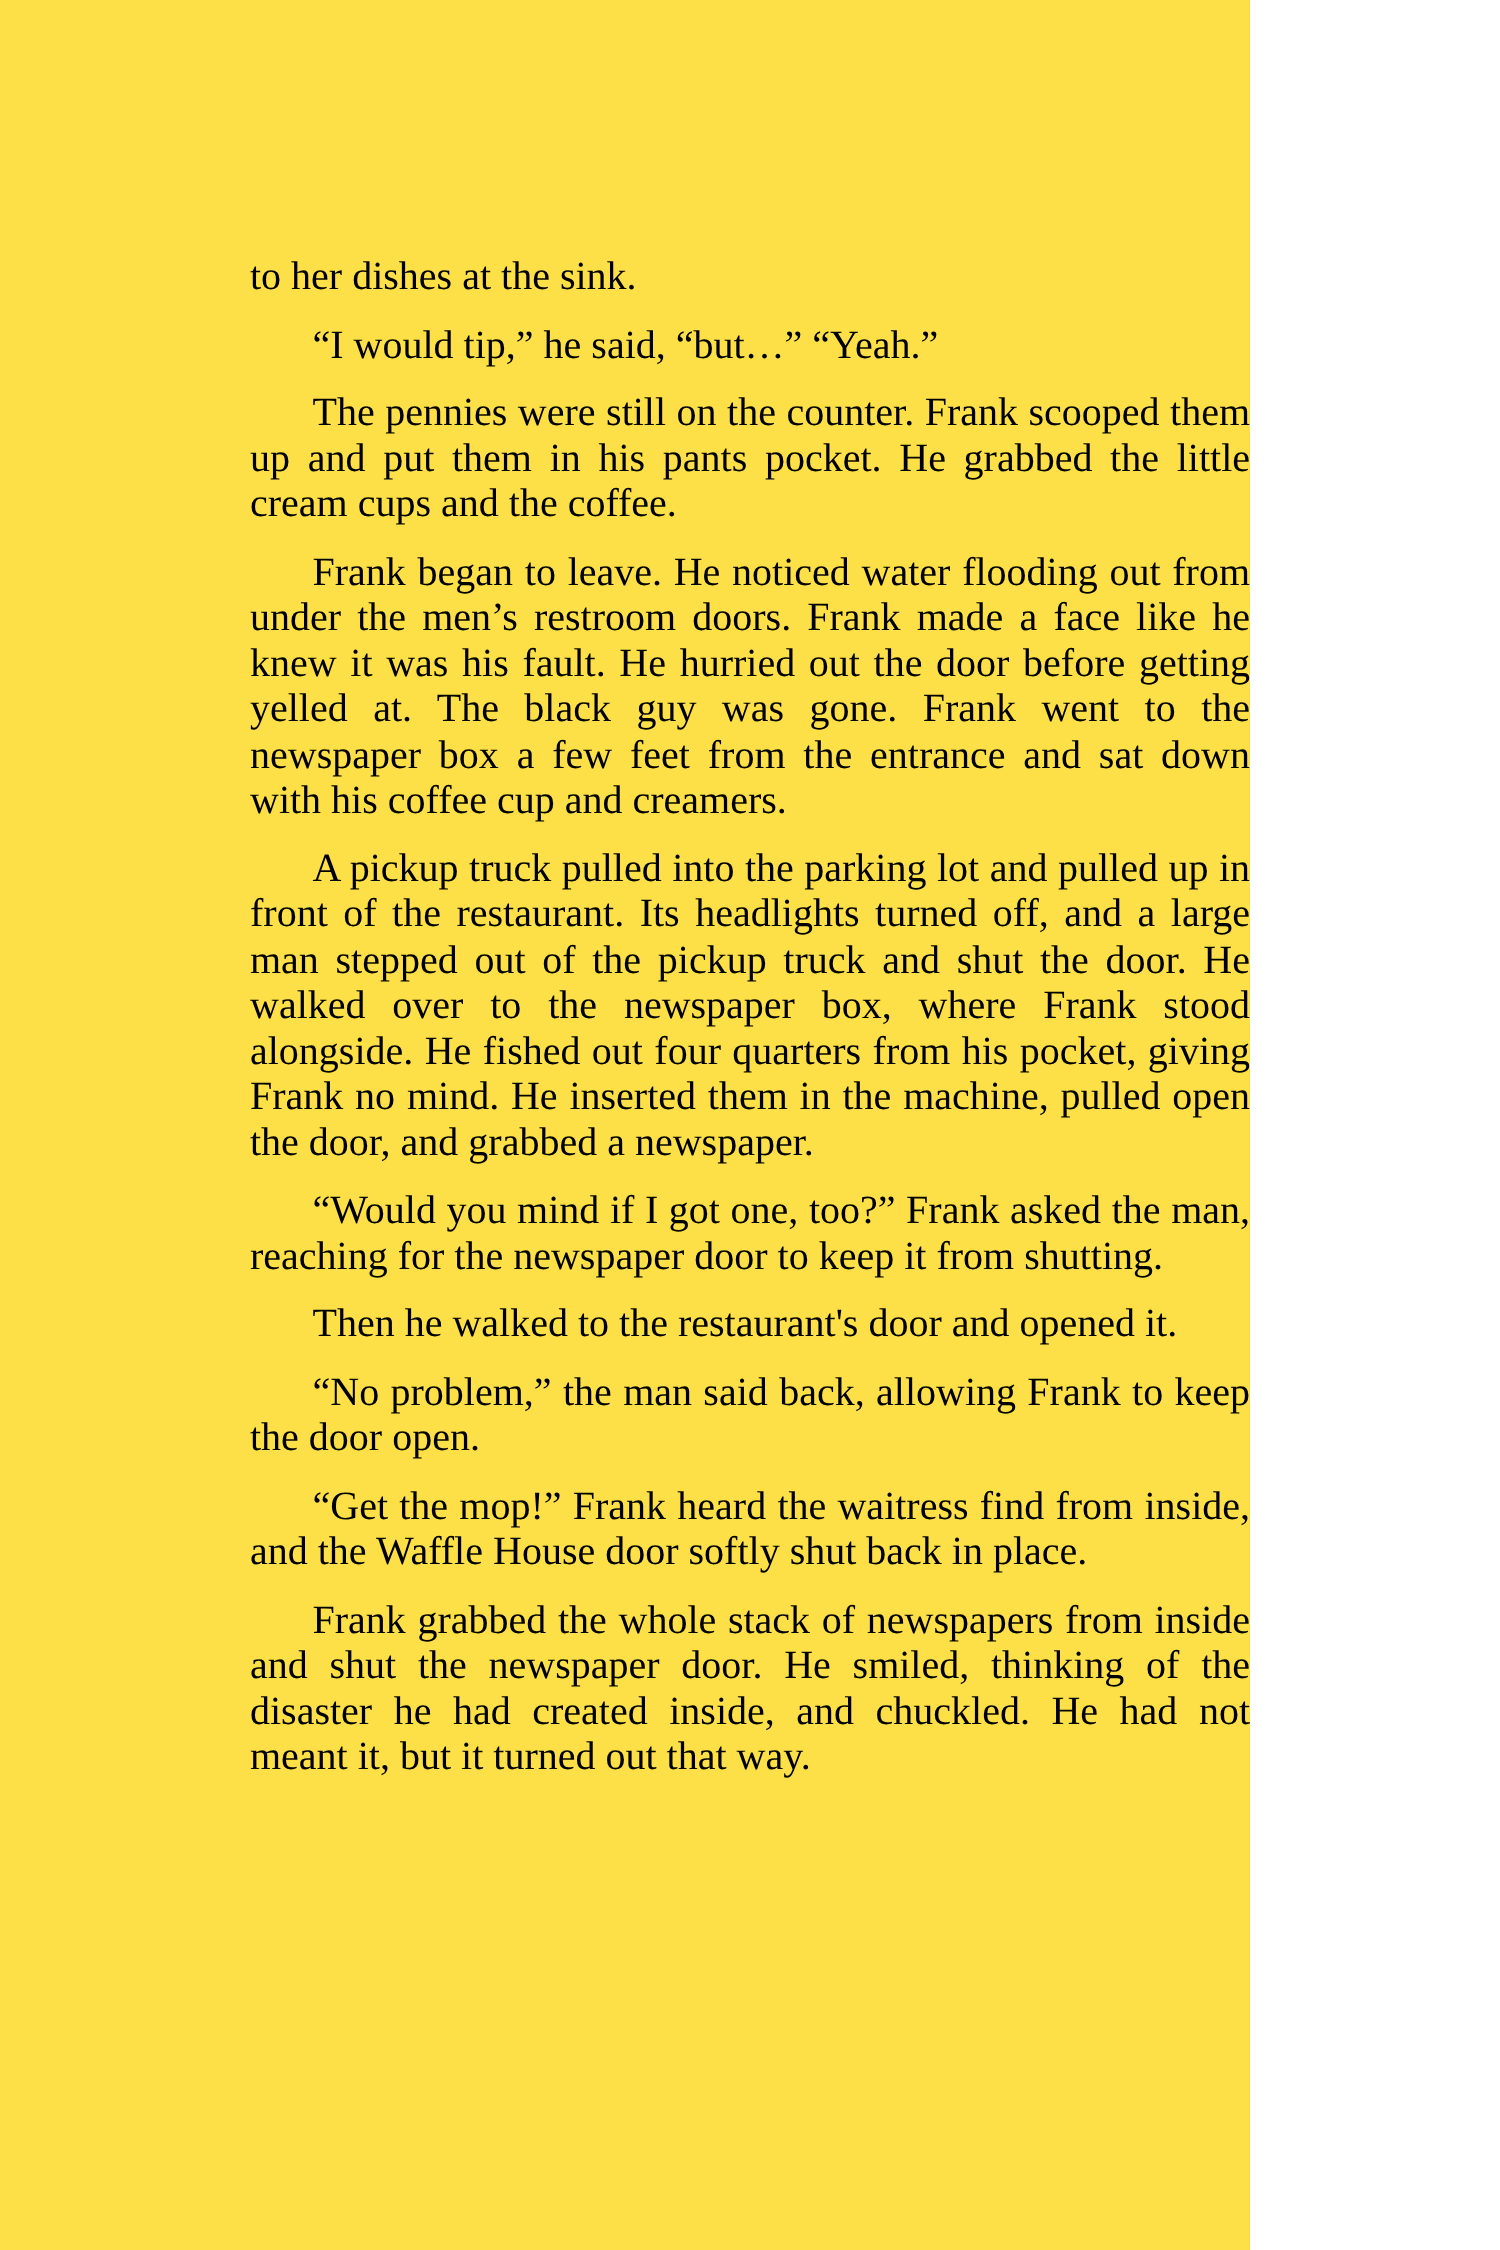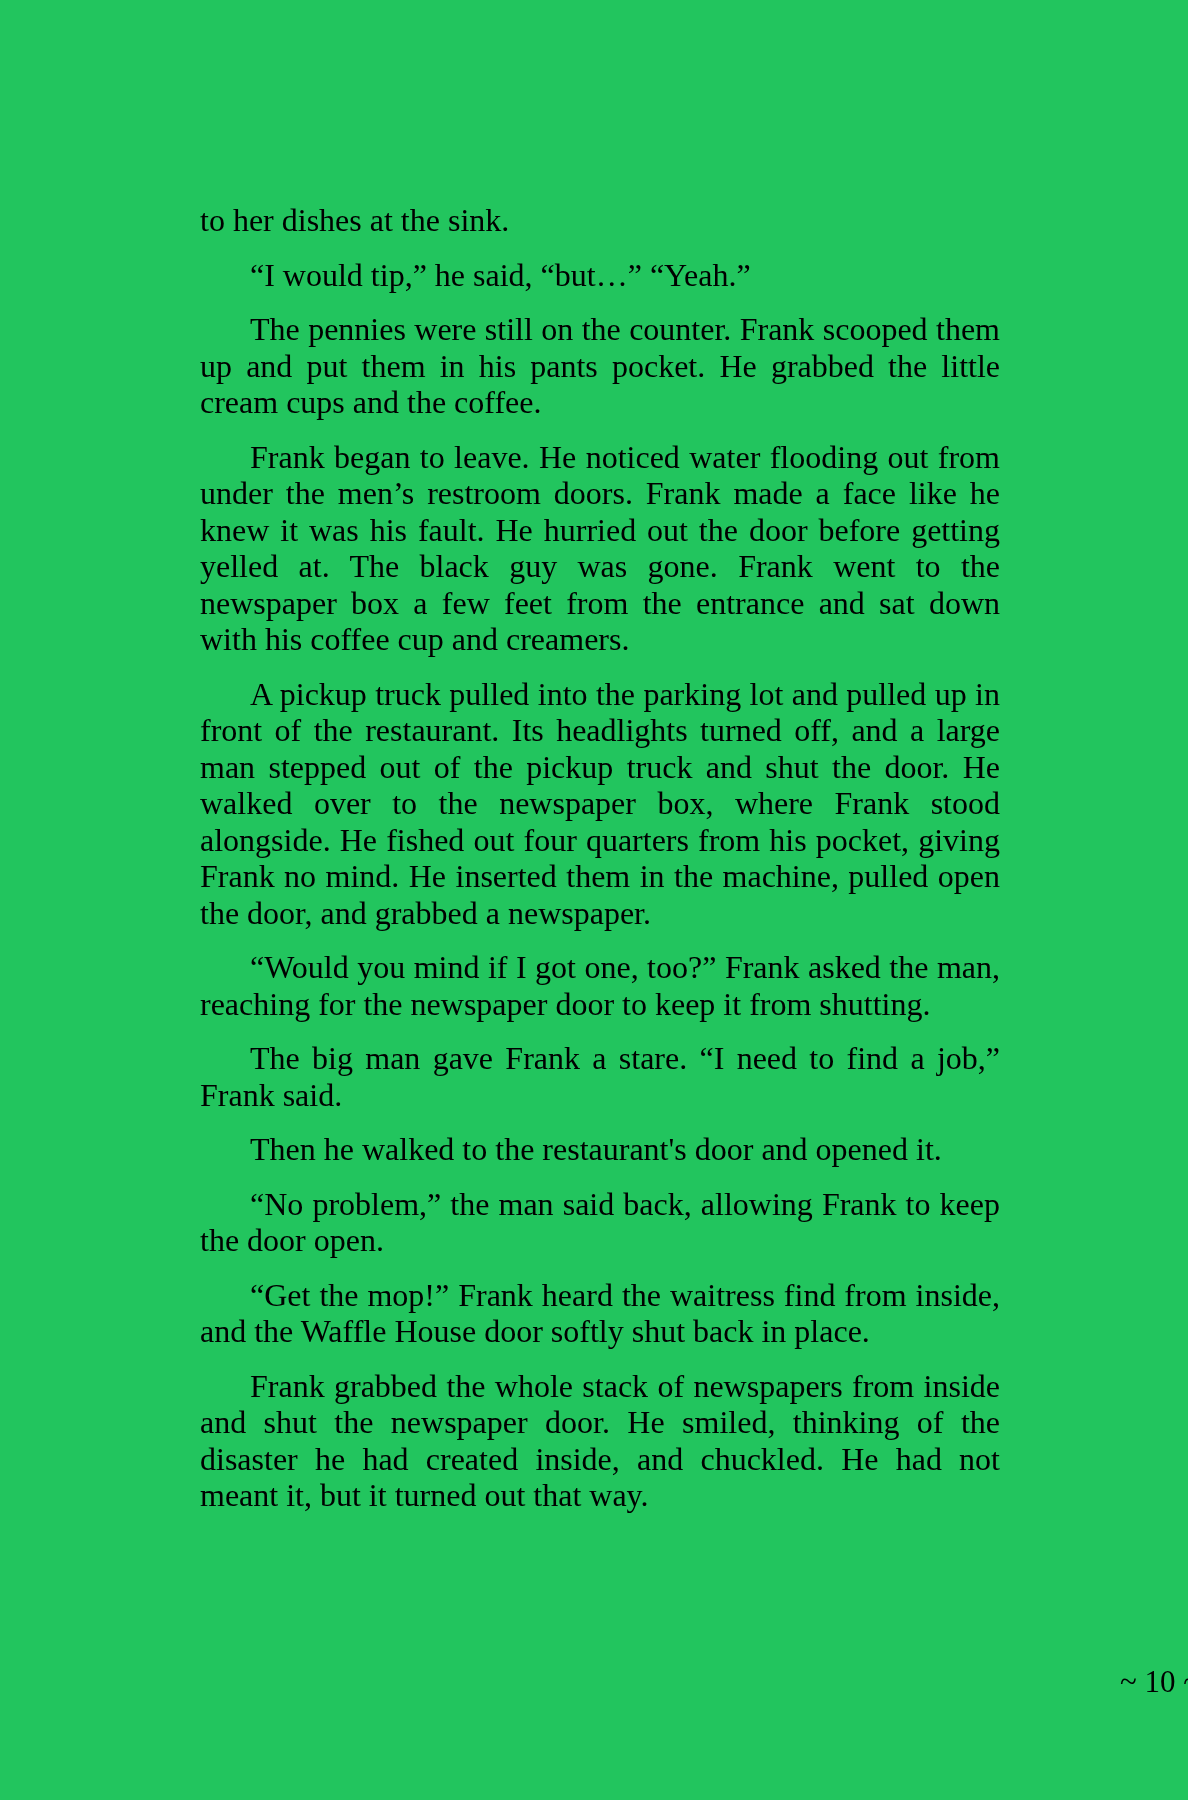--- a/index.html
+++ b/index.html
@@ -2,23 +2,23 @@
 <html><head>
 <meta charset="utf-8">
 <style>
   html, body {
     margin: 0;
     padding: 0;
     background: #ffffff;
   }
   .page {
     position: relative;
-    width: 1188px;
+    width: 1000px;
     height: 1800px;
-    background: #22c55e;
+    background: #fde047;
     overflow: hidden;
     font-family: "Liberation Serif", serif;
     color: #000000;
   }
   .text-block {
     position: absolute;
     left: 200px;
     top: 202px;
     width: 800px;
   }
@@ -48,20 +48,19 @@
 <body>
 
 <div class="page">
   <div class="text-block">
       <p class="no-indent">to her dishes at the sink.</p>
       <p>“I would tip,” he said, “but…” “Yeah.”</p>
       <p>The pennies were still on the counter. Frank scooped them up and put them in his pants pocket. He grabbed the little cream cups and the coffee.</p>
       <p>Frank began to leave. He noticed water flooding out from under the men’s restroom doors. Frank made a face like he knew it was his fault. He hurried out the door before getting yelled at. The black guy was gone. Frank went to the newspaper box a few feet from the entrance and sat down with his coffee cup and creamers.</p>
       <p>A pickup truck pulled into the parking lot and pulled up in front of the restaurant. Its headlights turned off, and a large man stepped out of the pickup truck and shut the door. He walked over to the newspaper box, where Frank stood alongside. He fished out four quarters from his pocket, giving Frank no mind. He inserted them in the machine, pulled open the door, and grabbed a newspaper.</p>
       <p>“Would you mind if I got one, too?” Frank asked the man, reaching for the newspaper door to keep it from shutting.</p>
-      <p>The big man gave Frank a stare. “I need to find a job,” Frank said.</p>
       <p>Then he walked to the restaurant's door and opened it.</p>
       <p>“No problem,” the man said back, allowing Frank to keep the door open.</p>
       <p>“Get the mop!” Frank heard the waitress find from inside, and the Waffle House door softly shut back in place.</p>
       <p>Frank grabbed the whole stack of newspapers from inside and shut the newspaper door. He smiled, thinking of the disaster he had created inside, and chuckled. He had not meant it, but it turned out that way.</p>
     </div>
   <div class="page-footer">~ 10 ~</div>
 </div>
 
 </body></html>

